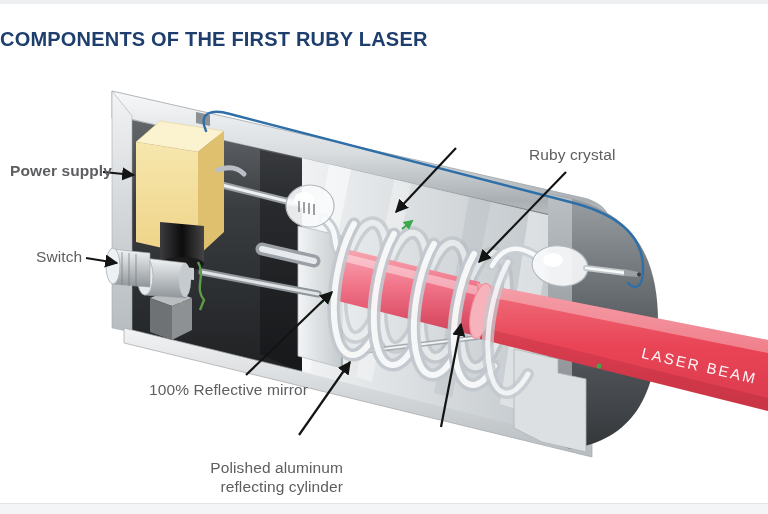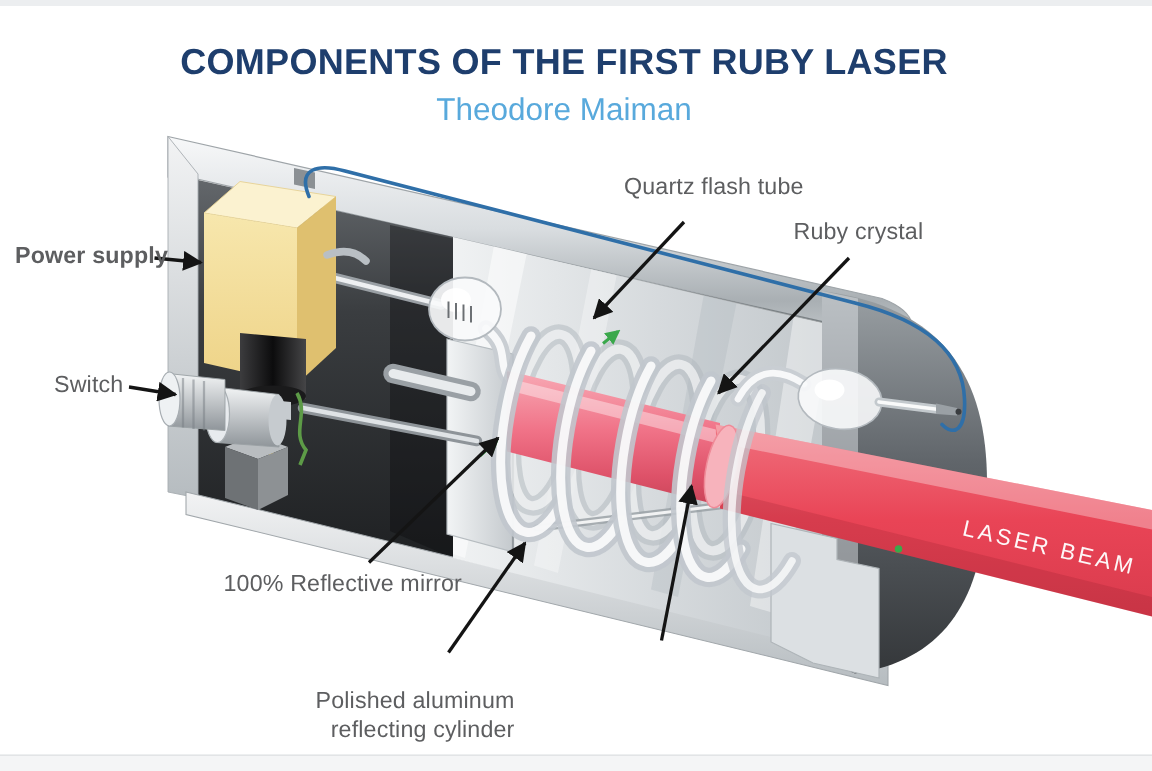--- a/index.html
+++ b/index.html
@@ -7,22 +7,22 @@
     --wire-blue:#2f6fa8; --accent-green:#3aa84b; --arrow-black:#141414;
   }
   html,body{margin:0;padding:0;background:#fff;}
   .stage{
     position:relative;width:768px;height:514px;overflow:hidden;background:#ffffff;
     font-family:"Liberation Sans", sans-serif;
   }
   .strip-top{position:absolute;left:0;top:0;width:768px;height:4px;background:#eceef0;}
   .strip-bottom{position:absolute;left:0;top:503px;width:768px;height:11px;background:#f4f5f6;border-top:1px solid #e2e4e6;}
   .title{
-    position:absolute;top:12px;left:0;width:752px;text-align:center;
-    font-size:24px;font-weight:bold;color:var(--title);letter-spacing:.2px;white-space:nowrap;margin-top:16px;
+    position:absolute;top:12px;left:0;width:752px;
+    font-size:20px;font-weight:bold;color:var(--title);letter-spacing:.2px;white-space:nowrap;margin-top:16px;
   }
   .subtitle{
     position:absolute;top:45px;left:0;width:752px;text-align:center;
     font-size:21px;font-weight:400;color:var(--subtitle);
   }
   .diagram-svg{position:absolute;left:0;top:0;}
   .lbl{
     position:absolute;font-size:15.5px;color:var(--label);white-space:nowrap;letter-spacing:.1px;
   }
   .lbl-power{left:10px;top:162px;font-weight:bold;}
@@ -38,21 +38,20 @@
   }
 </style>
 </head>
 <body>
 
 <div class="stage">
 
   <div class="strip-top"></div>
 
   <h1 class="title">COMPONENTS OF THE FIRST RUBY LASER</h1>
-  <h2 class="subtitle">Theodore Maiman</h2>
 
   <svg class="diagram-svg" width="768" height="514" viewBox="0 0 768 514">
     <defs>
       <linearGradient id="gTop" x1="0" y1="0" x2="0" y2="1">
         <stop offset="0" stop-color="#f7f8f9"></stop>
           <stop offset=".45" stop-color="#d9dde0"></stop>
         <stop offset=".8" stop-color="#a9afb3"></stop>
           <stop offset="1" stop-color="#c6cbce"></stop>
       </linearGradient>
       <linearGradient id="gInt" x1="0" y1="0" x2="0" y2="1">
@@ -264,20 +263,19 @@
       <path d="M456,148 L396,212" marker-end="url(#mArrow)"></path>
       <path d="M566,172 L479,262" marker-end="url(#mArrow)"></path>
       <path d="M246,375 L332,292" marker-end="url(#mArrow)"></path>
       <path d="M299,435 L350,362" marker-end="url(#mArrow)"></path>
       <path d="M441,427 L461,324" marker-end="url(#mArrow)"></path>
     </g>
   </svg>
 
   <div class="lbl lbl-power">Power supply</div>
   <div class="lbl lbl-switch">Switch</div>
-  <div class="lbl lbl-quartz">Quartz flash tube</div>
   <div class="lbl lbl-ruby">Ruby crystal</div>
   <div class="lbl lbl-m100">100% Reflective mirror</div>
   <div class="lbl lbl-alum">Polished aluminum reflecting cylinder</div>
   <div class="lbl lbl-laser">LASER BEAM</div>
 
   <div class="strip-bottom"></div>
 </div>
 
 </body></html>

